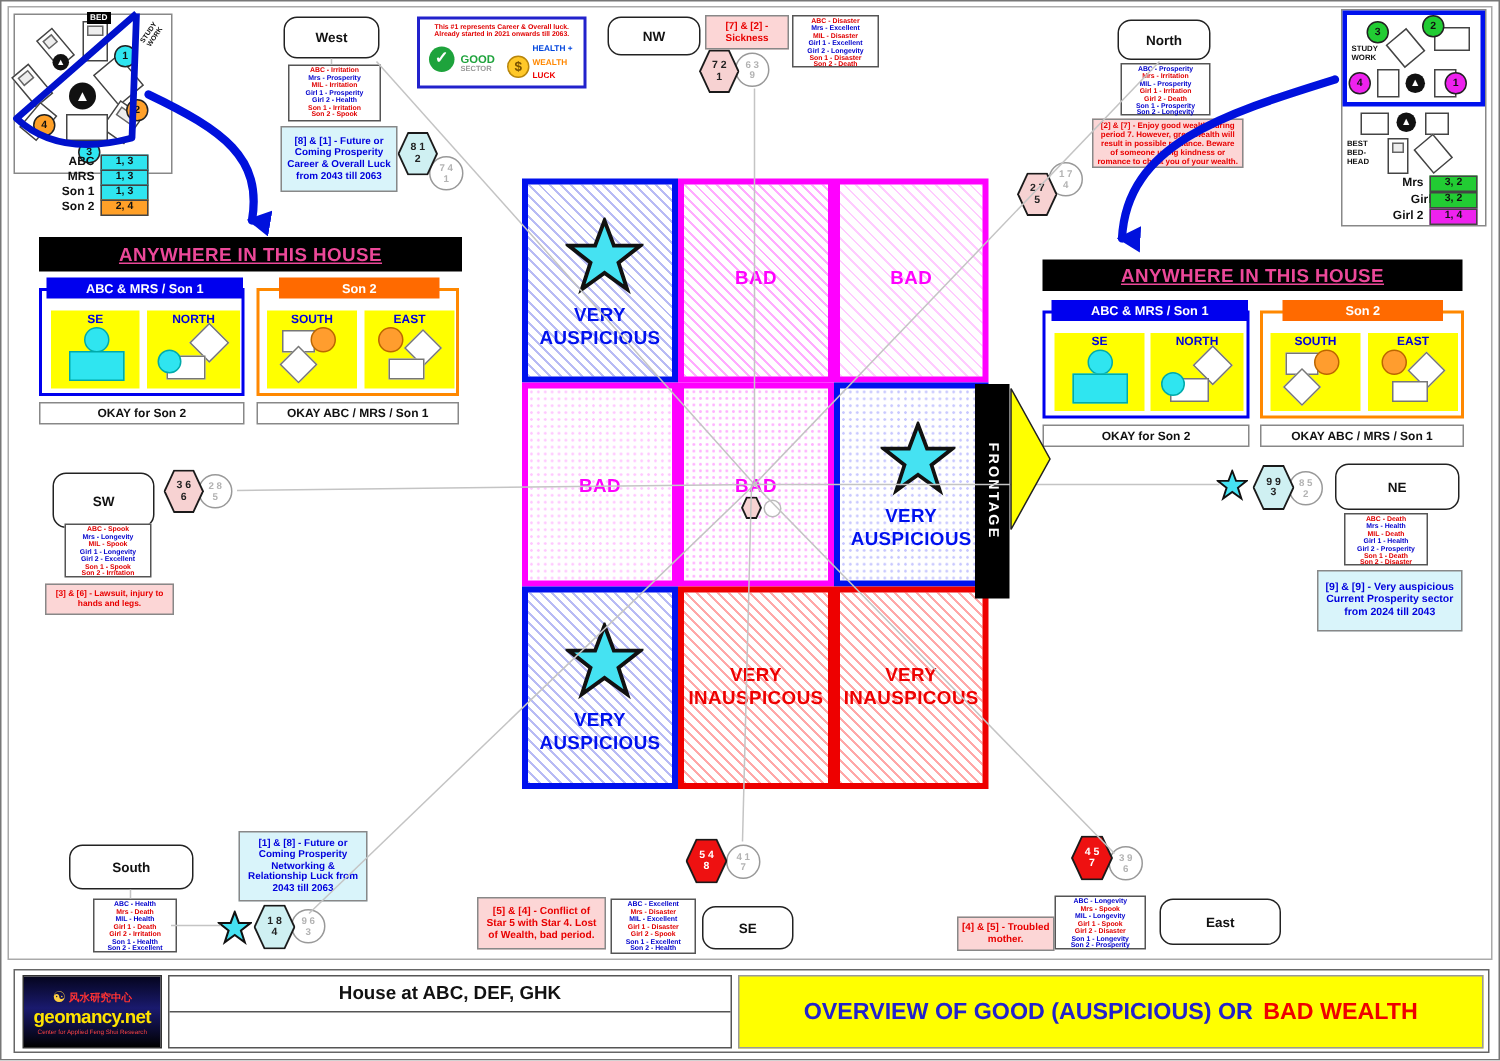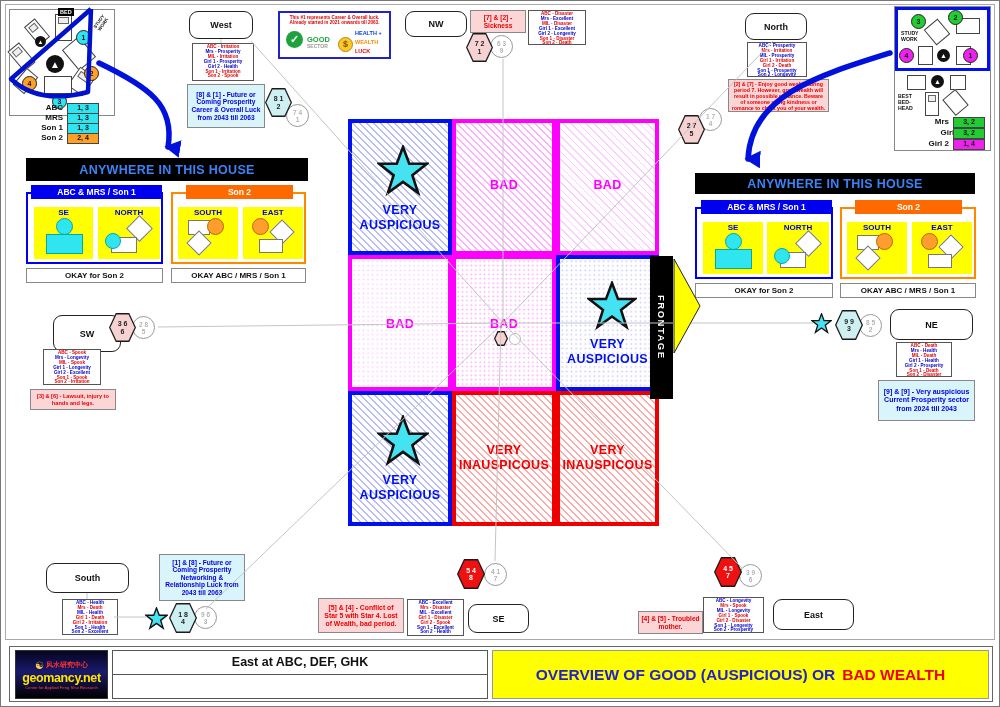--- a/index.html
+++ b/index.html
@@ -31,21 +31,21 @@
   .pat-maghatch{background:repeating-linear-gradient(45deg,rgba(255,0,255,.32) 0 1.4px,rgba(255,255,255,0) 1.4px 5px);}
   .pat-maghatch2{background:repeating-linear-gradient(45deg,rgba(255,0,255,.20) 0 1.2px,rgba(255,255,255,0) 1.2px 5.4px);}
   .pat-pinkdots{background-image:radial-gradient(rgba(255,0,255,.22) .8px,rgba(255,255,255,0) 1px);background-size:4.6px 4.6px;}
   .pat-pinkdots2{background-image:radial-gradient(rgba(255,0,255,.30) .8px,rgba(255,255,255,0) 1px);background-size:4.4px 4.4px;}
   .pat-bluedots{background-image:radial-gradient(rgba(0,0,255,.22) .8px,rgba(255,255,255,0) 1px);background-size:4.6px 4.6px;}
   .pat-redhatch{background:repeating-linear-gradient(45deg,rgba(255,0,0,.34) 0 1.4px,rgba(255,255,255,0) 1.4px 5px);}
   .cl{position:absolute;left:0;right:0;text-align:center;font-weight:bold;font-size:12.5px;line-height:15px;letter-spacing:.3px;}
   .cl.blue{color:#0011ee;} .cl.mag{color:#ff00ff;} .cl.red{color:#ee0000;}
   .star{position:absolute;z-index:5;}
   
-  .banner{background:#000;color:#3b82f6;font-weight:bold;font-size:12.5px;display:flex;align-items:center;justify-content:center;letter-spacing:.3px;z-index:8;}
+  .banner{background:#000;color:#ec4899;font-weight:bold;font-size:12.5px;display:flex;align-items:center;justify-content:center;letter-spacing:.3px;z-index:8;text-decoration:underline;}
   .grp-hdr{color:#fff;font-weight:bold;font-size:8.5px;display:flex;align-items:center;justify-content:center;z-index:10;}
   .grp-hdr.blue{background:#0000ee;} .grp-hdr.orange{background:#ff6a00;}
   .grp-box{background:#fff;z-index:9;}
   .grp-box.blue{border:2px solid #0000ee;} .grp-box.orange{border:2px solid #ff8800;}
   .ypanel{background:#ffff00;z-index:10;}
   .ypanel .dir{position:absolute;top:1px;left:0;right:0;text-align:center;color:#0000dd;font-weight:bold;font-size:8px;}
   .okay{background:#fff;border:1.4px solid #888;display:flex;align-items:center;justify-content:center;font-weight:bold;font-size:8px;color:#111;z-index:9;}
   .shape{position:absolute;border:1px solid #777;background:#fff;}
   .diam{transform:rotate(45deg);}
   .c-cyan{background:#2fe5f0;border:1px solid #0aa;}
@@ -230,21 +230,21 @@
       <div>4</div>
     </div>
   <div class="hex pink abs" style="left:677px;top:114px;width:27px;height:29px">
       <div class="in"></div>
       <div class="txt">
         <div>2 7</div>
         <div>5</div>
       </div>
     </div>
 
-  <div class="rbox abs" style="left:52px;top:314px;width:68px;height:37px">SW</div>
+  <div class="rbox abs" style="left:34px;top:314px;width:68px;height:37px">SW</div>
   <div class="ncirc abs" style="left:131px;top:315px">
       <div>2 8</div>
       <div>5</div>
     </div>
   <div class="hex pink abs" style="left:108px;top:312px;width:27px;height:29px">
       <div class="in"></div>
       <div class="txt">
         <div>3 6</div>
         <div>6</div>
       </div>
@@ -498,20 +498,20 @@
   <div class="footer-frame abs" style="left:8px;top:645px;width:984px;height:56px">
     <div class="logo abs" style="left:5px;top:3px;width:93px;height:49px;display:flex;flex-direction:column;align-items:center;justify-content:center">
       <div style="display:flex;align-items:center;gap:2px">
         <span style="font-size:10px;color:#ffcf40">☯</span>
         <span class="cn">风水研究中心</span>
       </div>
       <div class="brand">geomancy.net</div>
       <div class="sub">Center for Applied Feng Shui Research</div>
     </div>
     <div class="namebox abs" style="left:102px;top:3px;width:376px;height:49px">
-      <div class="row">East at ABC, DEF, GHK</div>
+      <div class="row">House at ABC, DEF, GHK</div>
     </div>
     <div class="titlebar abs" style="left:482px;top:3px;width:497px;height:49px">
       <span class="b">OVERVIEW OF GOOD (AUSPICIOUS) OR</span>
       <span class="r">BAD WEALTH</span>
     </div>
   </div>
 </div>
 
 </body></html>

